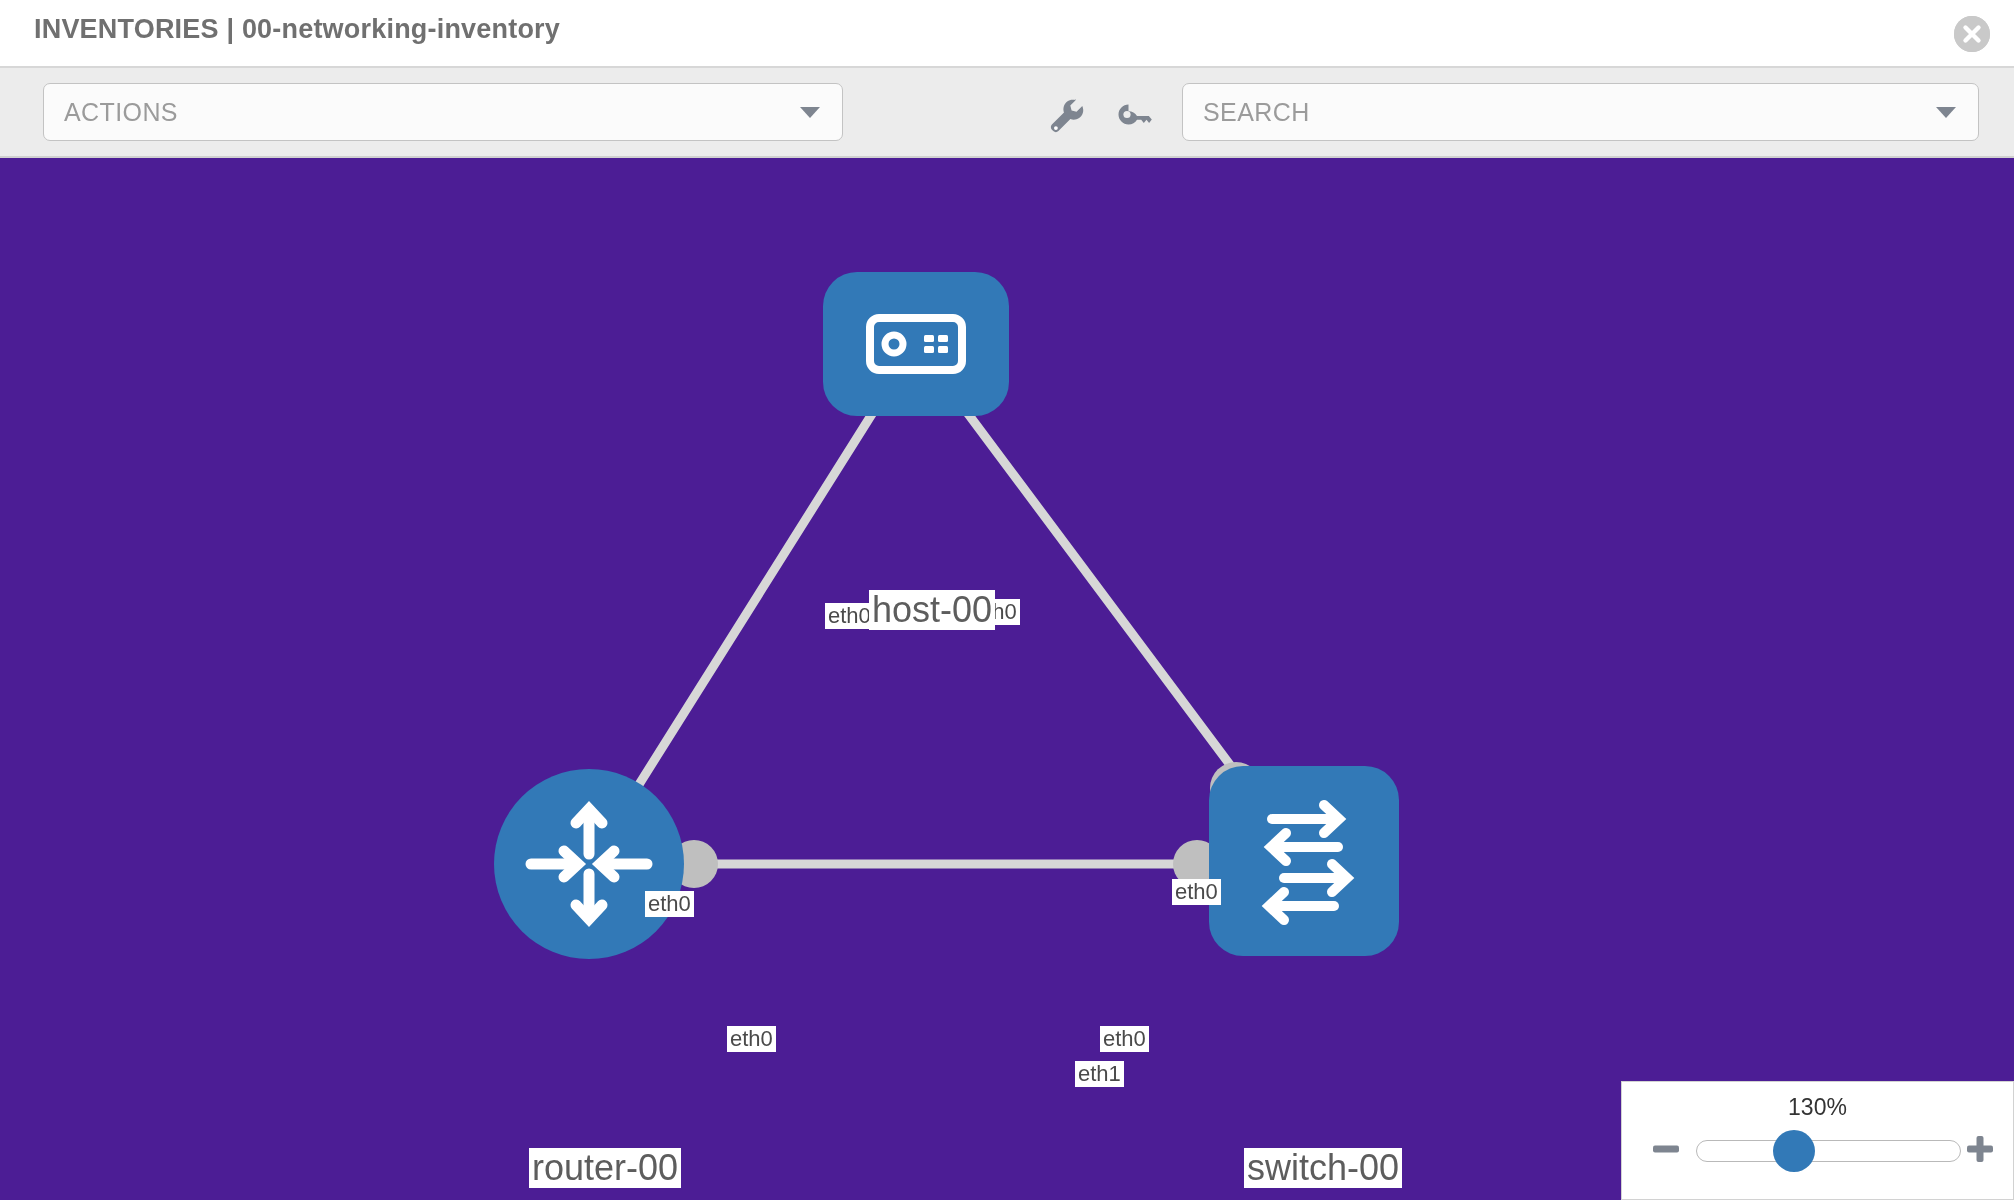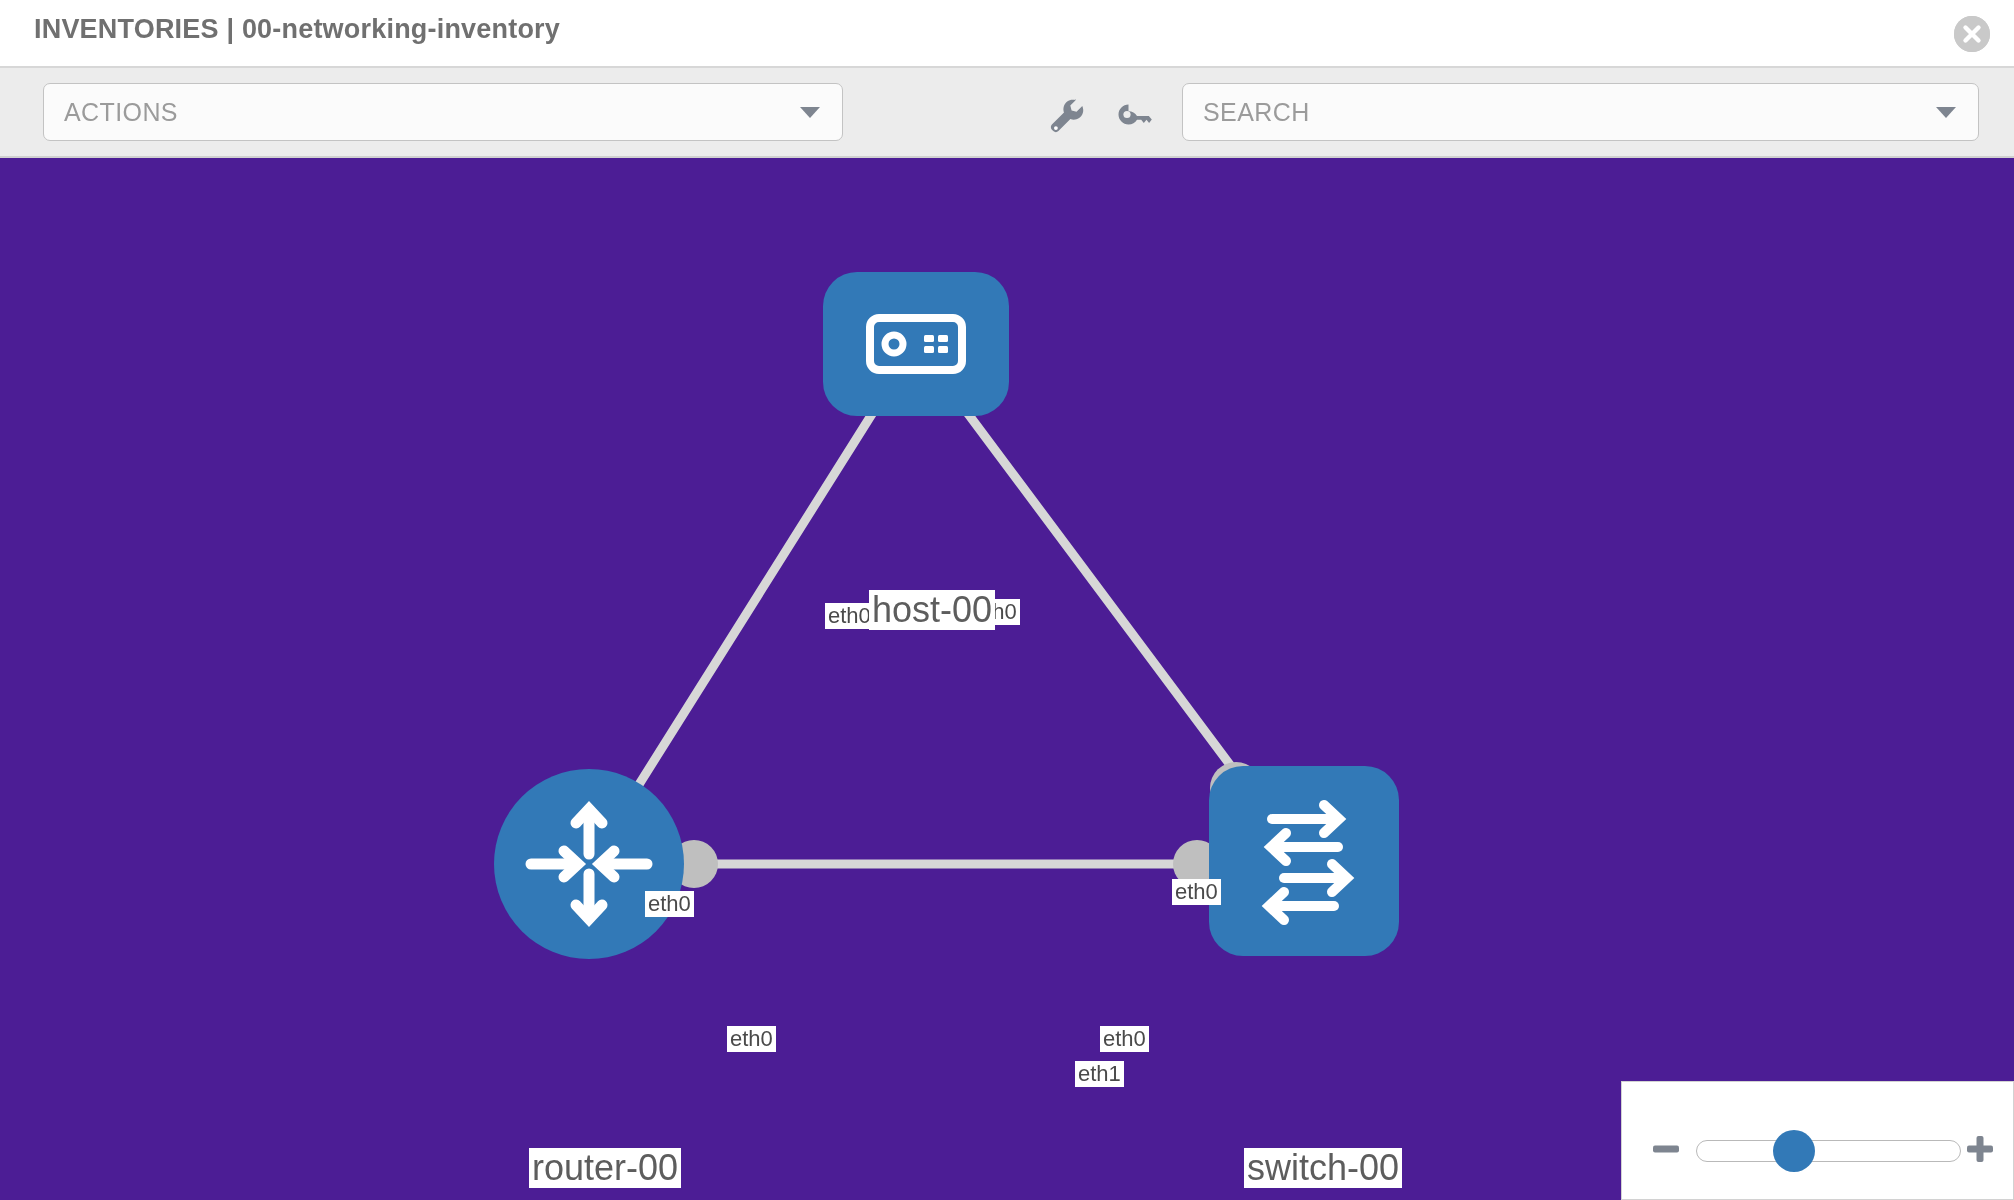--- a/index.html
+++ b/index.html
@@ -305,20 +305,21 @@
     <div class="node-label label-if" style="left:1172px; top:721px;">eth0</div>
 
     <div class="node-label label-if" style="left:727px; top:868px;">eth0</div>
     <div class="node-label label-if" style="left:1100px; top:868px;">eth0</div>
     <div class="node-label label-if" style="left:1075px; top:868px;margin-top:35px;">eth1</div>
 
     <div class="node-label label-name" style="left:529px; top:990px;">router-00</div>
     <div class="node-label label-name" style="left:1244px; top:990px;">switch-00</div>
 
     <div class="zoom-panel" style="left:1621px; top:923px;">
+      <div class="zoom-value">130%</div>
 
       <div class="zoom-minus">
         <svg width="30" height="30" viewBox="0 0 30 30" aria-hidden="true">
           <rect x="2" y="11.5" width="26" height="7" rx="2" fill="#7e8590"></rect>
         </svg>
       </div>
 
       <div class="zoom-slider"></div>
       <div class="zoom-handle"></div>
 

